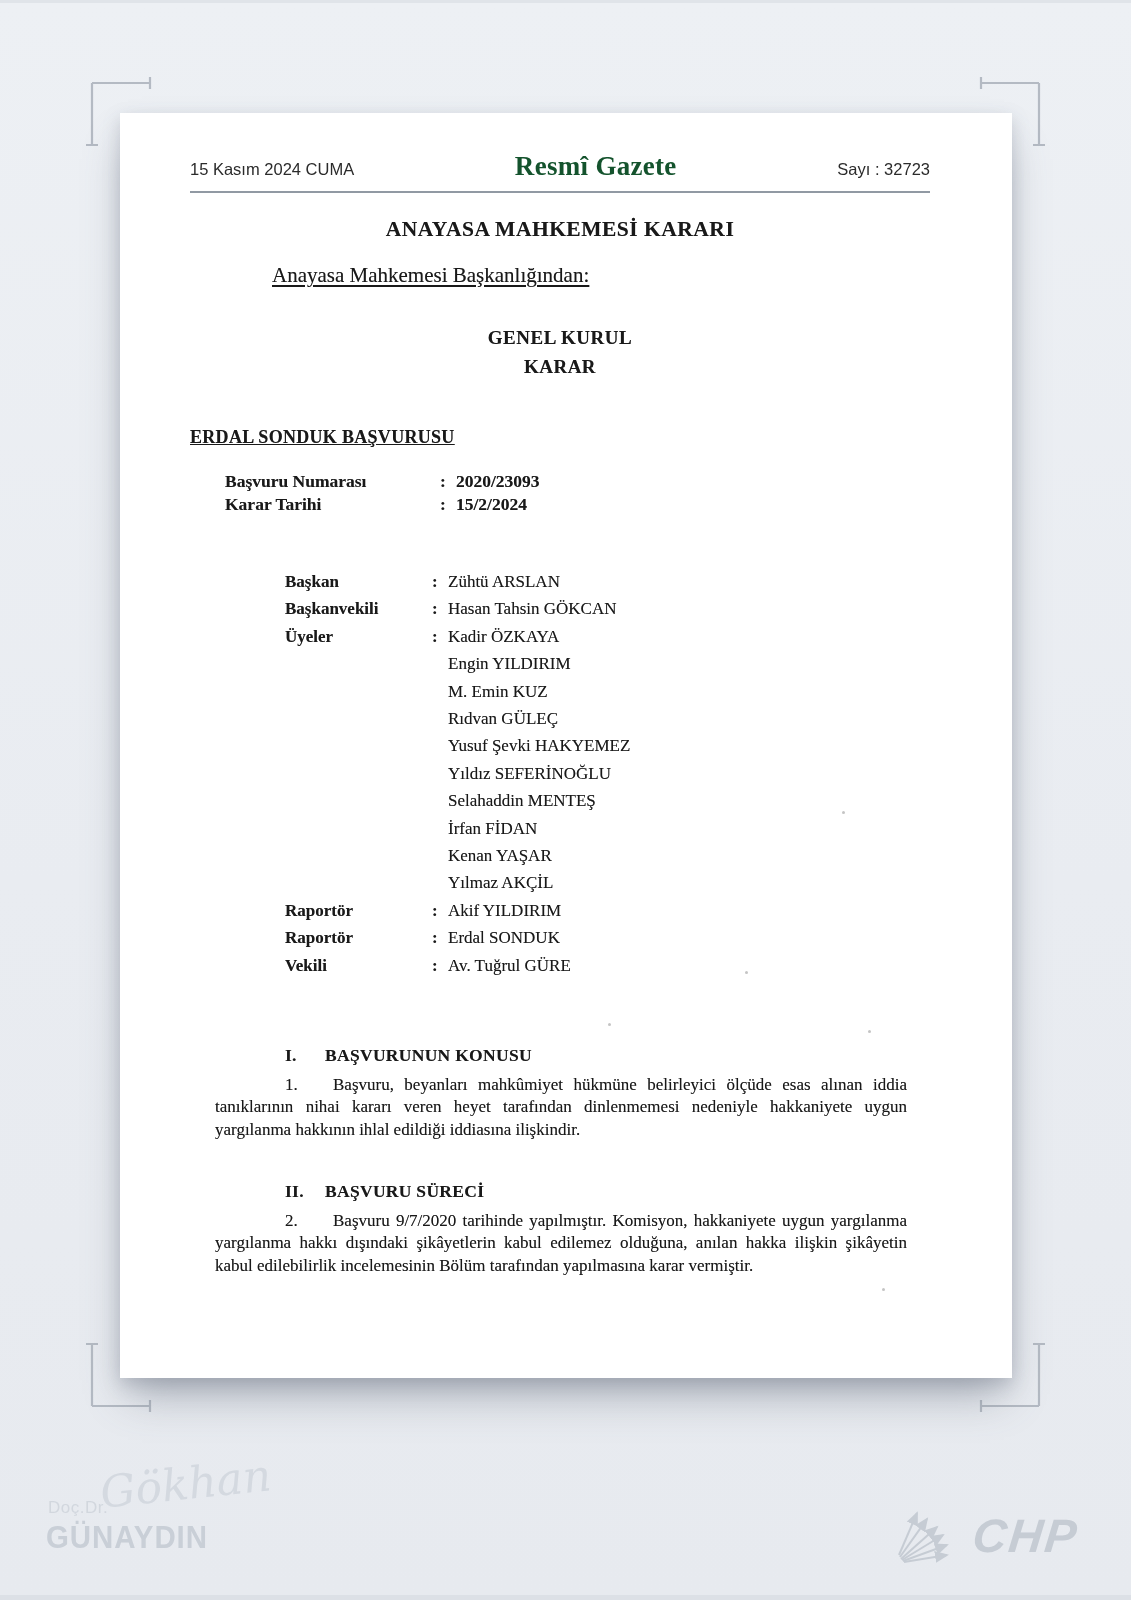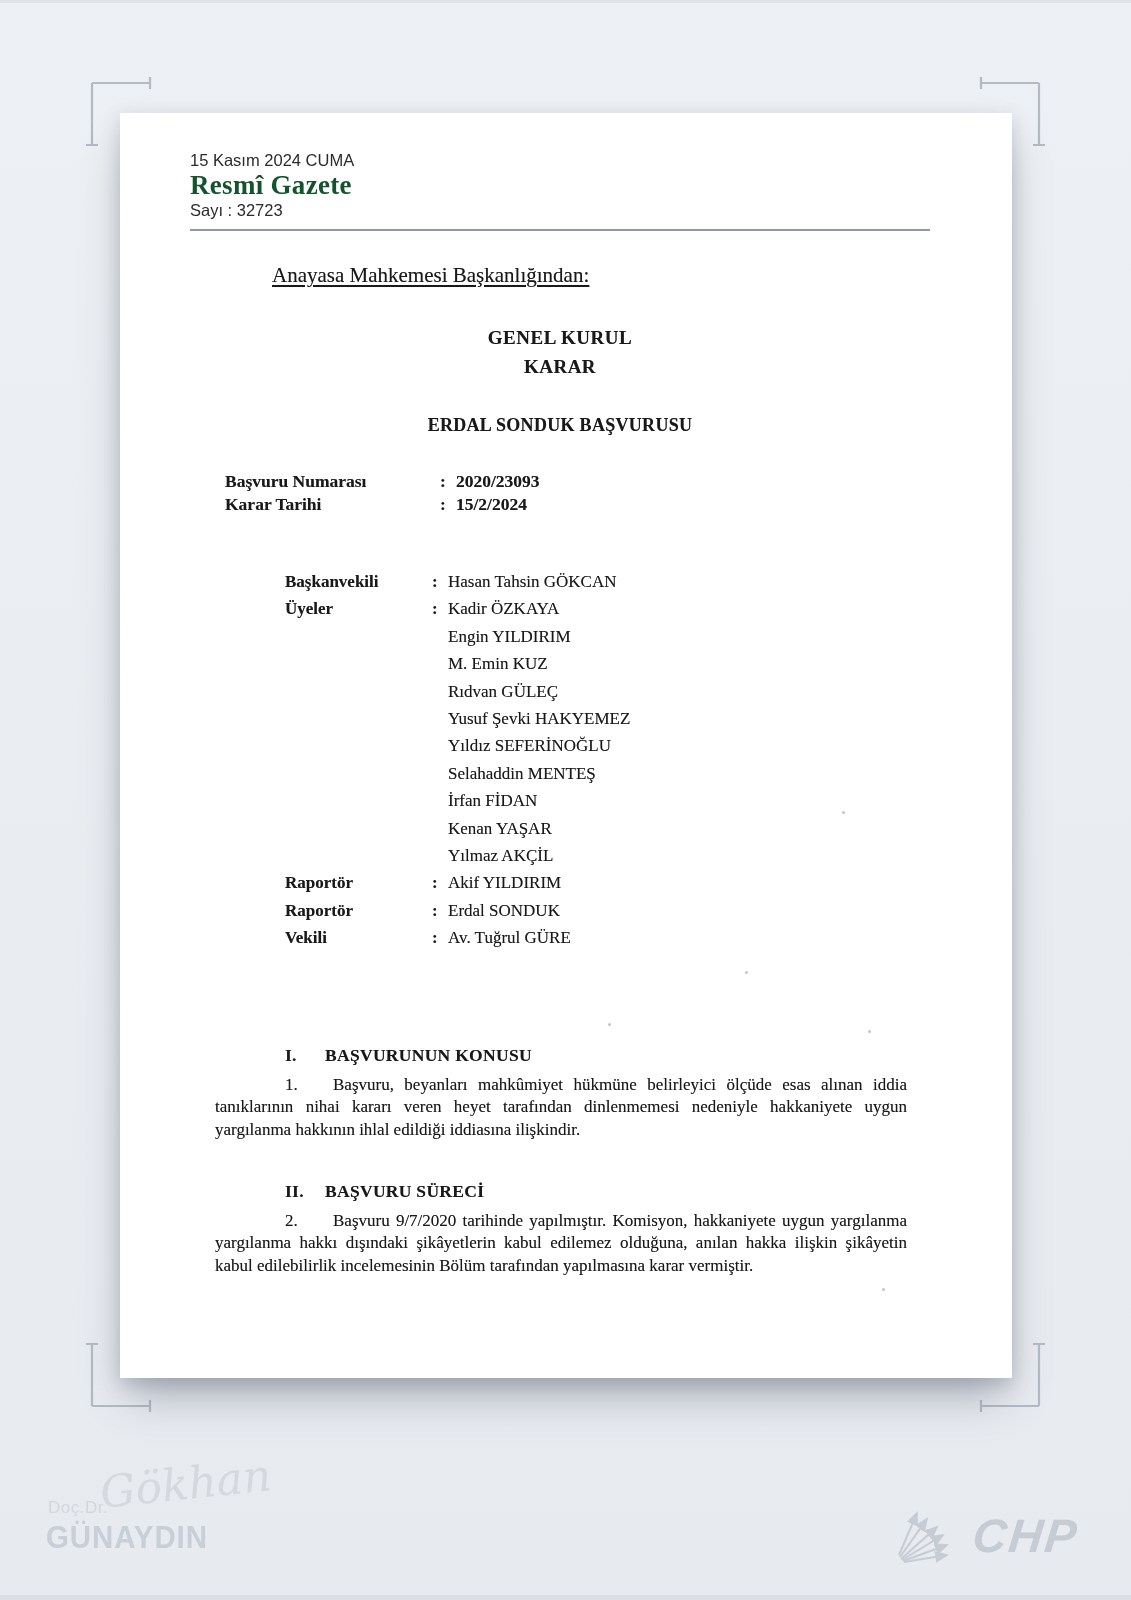--- a/index.html
+++ b/index.html
@@ -15,35 +15,35 @@
   .page{
     position:absolute;left:120px;top:113px;width:892px;height:1265px;background:#ffffff;
     box-shadow:0 24px 40px -8px rgba(90,100,115,.45),0 6px 16px rgba(110,120,135,.28);
     color:#191919;
   }
   .scan{text-shadow:0 0 .6px rgba(25,25,25,.45);}
 
   .masthead{
     position:absolute;left:70px;top:38px;width:740px;
     display:flex;justify-content:space-between;align-items:baseline;
-    border-bottom:2px solid #9199a3;padding-bottom:9px;flex-direction:column;
+    border-bottom:2px solid #9199a3;padding-bottom:9px;
   }
   .m-side{font-family:"Liberation Sans",sans-serif;font-size:16.5px;color:#2b2b2b;text-shadow:none;}
   .m-title{font-size:27px;font-weight:bold;color:#14532d;text-shadow:none;letter-spacing:.3px;text-align:center;}
 
   .doc-title{position:absolute;left:70px;top:104px;width:740px;text-align:center;
     font-size:21.5px;font-weight:bold;letter-spacing:.5px;}
   .from-line{position:absolute;left:152px;top:150px;font-size:21px;
     text-decoration:underline;text-underline-offset:3px;}
   .board{position:absolute;left:70px;top:214px;width:740px;text-align:center;
     font-size:19px;font-weight:bold;letter-spacing:.5px;}
   .decision{position:absolute;left:70px;top:243px;width:740px;text-align:center;
     font-size:19px;font-weight:bold;letter-spacing:.5px;}
-  .case-title{position:absolute;left:70px;top:302px;width:740px;text-align:center;
-    font-size:18px;font-weight:bold;letter-spacing:.3px;}
+  .case-title{position:absolute;left:70px;top:314px;width:740px;
+    font-size:18px;font-weight:bold;letter-spacing:.3px;text-decoration:underline;}
 
   .meta{position:absolute;left:105px;top:357px;font-size:17.5px;font-weight:bold;line-height:22.5px;}
   .meta .label{display:inline-block;width:215px;}
   .meta .colon{display:inline-block;width:16px;}
 
   .participants{position:absolute;left:165px;top:455px;font-size:17px;line-height:27.4px;}
   .prow .plabel{display:inline-block;width:147px;font-weight:bold;}
   .prow .pcolon{display:inline-block;width:16px;font-weight:bold;}
 
   .section-heading{position:absolute;left:165px;font-size:17.5px;font-weight:bold;letter-spacing:.3px;}
@@ -99,35 +99,37 @@
     </svg>
 
   <div class="page scan">
 
     <div class="masthead">
       <span class="m-side">15 Kasım 2024 CUMA</span>
       <span class="m-title">Resmî Gazete</span>
       <span class="m-side">Sayı : 32723</span>
     </div>
 
+    <div class="doc-title">ANAYASA MAHKEMESİ KARARI</div>
     <div class="from-line">Anayasa Mahkemesi Başkanlığından:</div>
     <div class="board">GENEL KURUL</div>
     <div class="decision">KARAR</div>
     <div class="case-title">ERDAL SONDUK BAŞVURUSU</div>
 
     <div class="meta">
       <div class="mrow">
         <span class="label">Başvuru Numarası</span><span class="colon">:</span><span class="value">2020/23093</span>
       </div>
       <div class="mrow">
         <span class="label">Karar Tarihi</span><span class="colon">:</span><span class="value">15/2/2024</span>
       </div>
     </div>
 
     <div class="participants">
+      <div class="prow"><span class="plabel">Başkan</span><span class="pcolon">:</span><span class="pname">Zühtü ARSLAN</span></div>
       <div class="prow"><span class="plabel">Başkanvekili</span><span class="pcolon">:</span><span class="pname">Hasan Tahsin GÖKCAN</span></div>
       <div class="prow"><span class="plabel">Üyeler</span><span class="pcolon">:</span><span class="pname">Kadir ÖZKAYA</span></div>
       <div class="prow"><span class="plabel"></span><span class="pcolon"></span><span class="pname">Engin YILDIRIM</span></div>
       <div class="prow"><span class="plabel"></span><span class="pcolon"></span><span class="pname">M. Emin KUZ</span></div>
       <div class="prow"><span class="plabel"></span><span class="pcolon"></span><span class="pname">Rıdvan GÜLEÇ</span></div>
       <div class="prow"><span class="plabel"></span><span class="pcolon"></span><span class="pname">Yusuf Şevki HAKYEMEZ</span></div>
       <div class="prow"><span class="plabel"></span><span class="pcolon"></span><span class="pname">Yıldız SEFERİNOĞLU</span></div>
       <div class="prow"><span class="plabel"></span><span class="pcolon"></span><span class="pname">Selahaddin MENTEŞ</span></div>
       <div class="prow"><span class="plabel"></span><span class="pcolon"></span><span class="pname">İrfan FİDAN</span></div>
       <div class="prow"><span class="plabel"></span><span class="pcolon"></span><span class="pname">Kenan YAŞAR</span></div>

